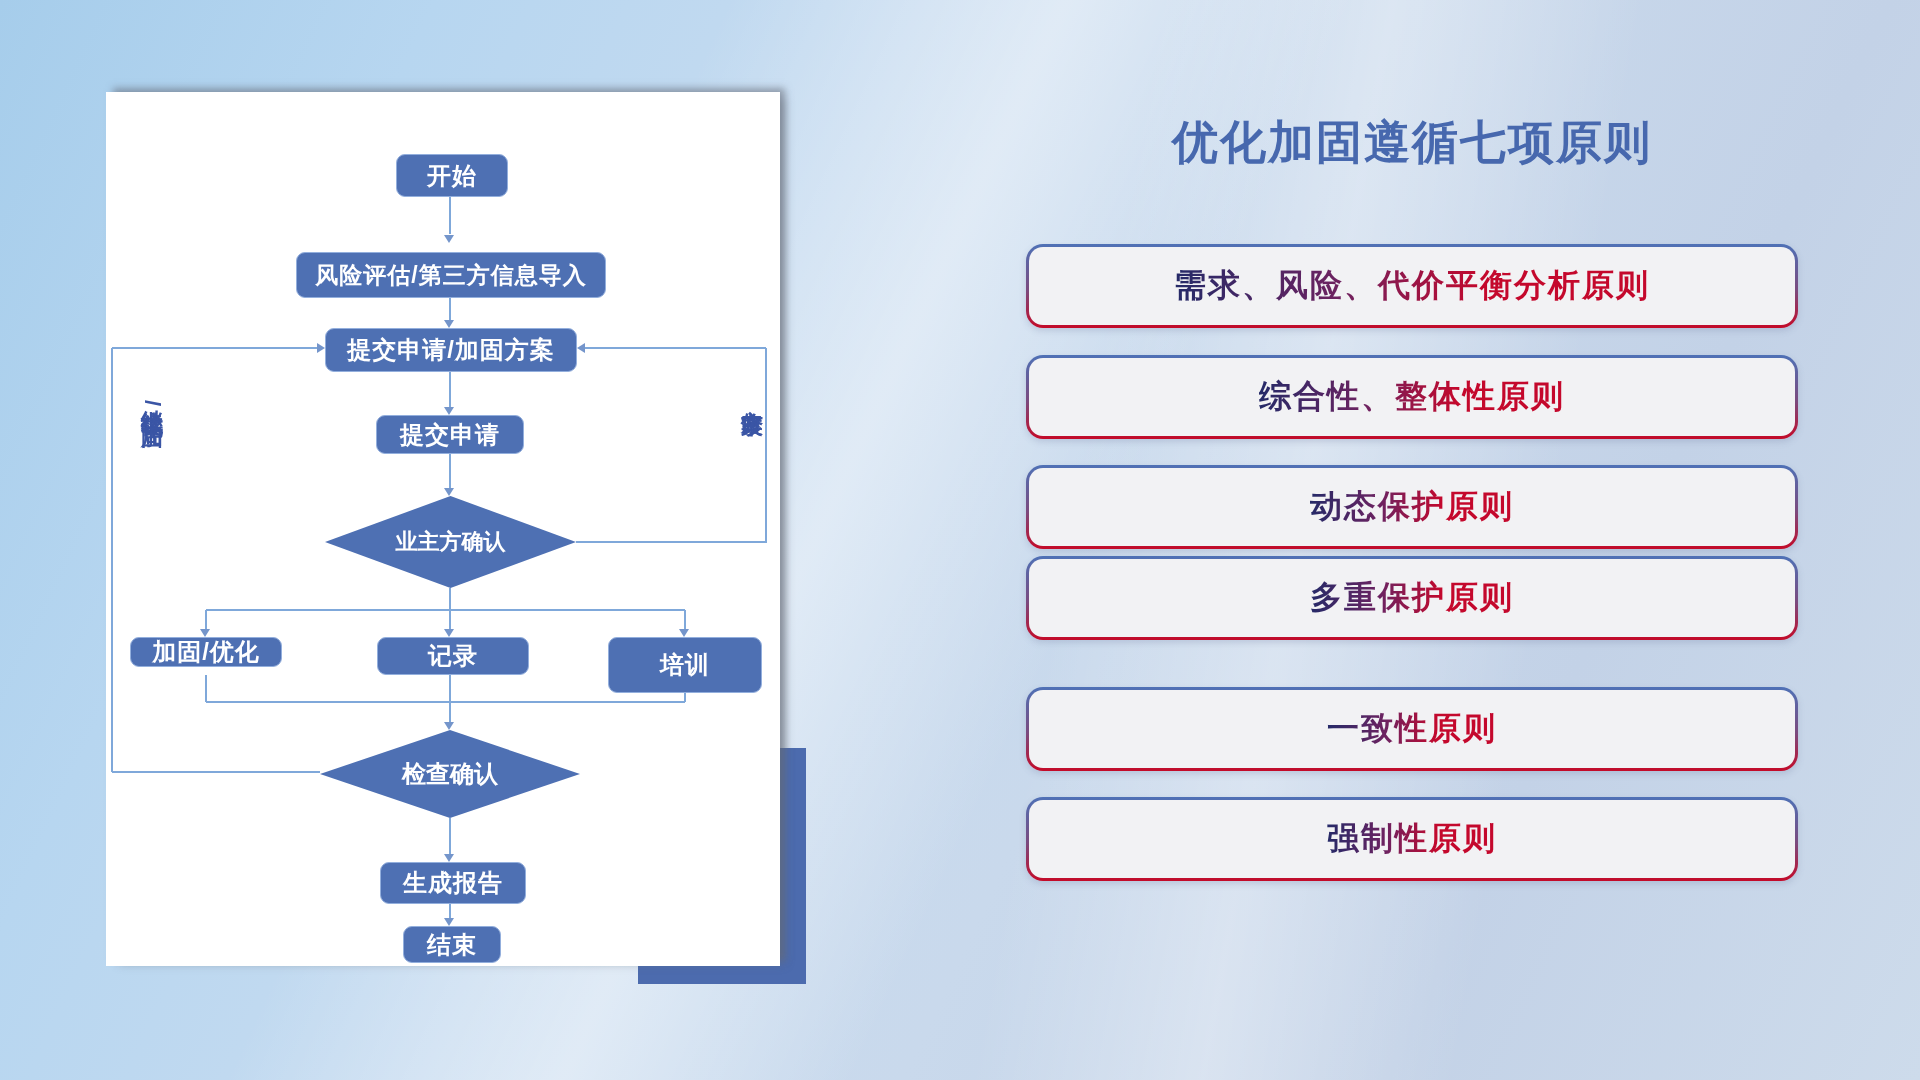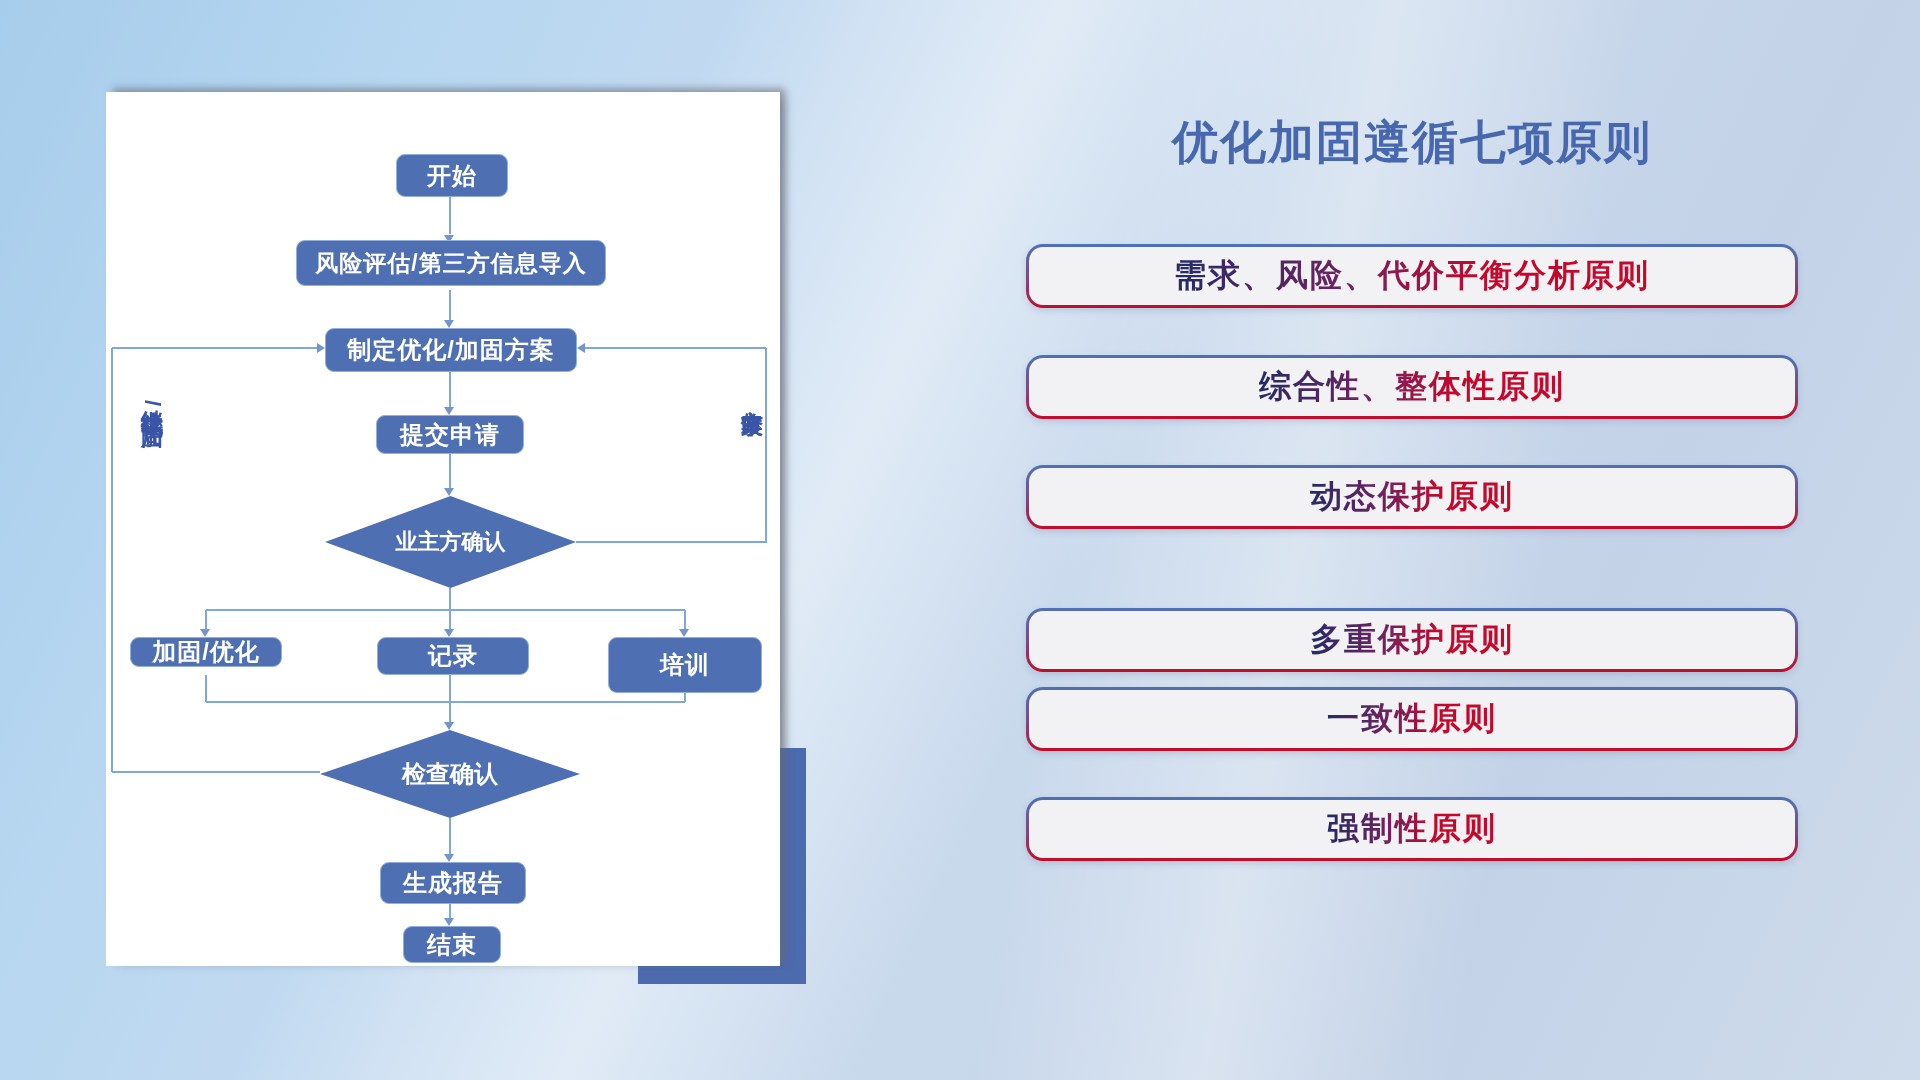--- a/index.html
+++ b/index.html
@@ -24,21 +24,21 @@
   .hline{position:absolute;height:2px;background:#7fa8da;}
   .arrD{position:absolute;width:0;height:0;border-left:5px solid transparent;border-right:5px solid transparent;border-top:8px solid #7495cb;}
   .arrR{position:absolute;width:0;height:0;border-top:5px solid transparent;border-bottom:5px solid transparent;border-left:8px solid #7495cb;}
   .arrL{position:absolute;width:0;height:0;border-top:5px solid transparent;border-bottom:5px solid transparent;border-right:8px solid #7495cb;}
   .vlabel{position:absolute;writing-mode:vertical-rl;color:#3a55a5;font-weight:700;font-size:22px;
           letter-spacing:2px;line-height:30px;}
   
   .panel{position:absolute;left:1026px;top:0;width:772px;height:1080px;}
   .ptitle{position:absolute;left:0;top:112px;width:100%;text-align:center;
           color:#4768ae;font-size:46px;font-weight:700;letter-spacing:2px;}
-  .pbox{position:absolute;left:0;width:772px;height:64px;box-sizing:border-box;padding:3px;
+  .pbox{position:absolute;left:0;width:772px;height:84px;box-sizing:border-box;padding:3px;
         border-radius:17px;background:linear-gradient(to bottom,#4f71b6 0%,#7b4a7e 55%,#c40a28 100%);
         box-shadow:0 3px 6px rgba(110,125,160,0.25);}
   .pbox-inner{width:100%;height:100%;border-radius:14px;background:#f2f2f4;
         display:flex;align-items:center;justify-content:center;}
   .ptext{font-size:32px;font-weight:700;letter-spacing:2px;color:#c4082c;}
   @supports (-webkit-background-clip:text){
     .ptext{background:linear-gradient(90deg,#252a68 0%,#6e2260 35%,#c4082c 65%,#c4082c 100%);
            -webkit-background-clip:text;background-clip:text;color:transparent;}
   }
 </style>
@@ -87,22 +87,22 @@
     <div class="arrR" style="left:211px;top:251px;"></div>
     <div class="vlabel" style="left:31px;top:300px;height:170px;">继续优化/加固</div>
 
     <div class="hline" style="left:470px;top:449px;width:191px;"></div>
     <div class="vline" style="left:659px;top:256px;height:194px;"></div>
     <div class="hline" style="left:479px;top:255px;width:181px;"></div>
     <div class="arrL" style="left:471px;top:251px;"></div>
     <div class="vlabel" style="left:631px;top:300px;height:130px;">方案修改</div>
 
     <div class="fnode" style="left:290px;top:62px;width:112px;height:43px;">开始</div>
-    <div class="fnode" style="left:190px;top:148px;width:310px;height:46px;font-size:23px;">风险评估/第三方信息导入</div>
-    <div class="fnode" style="left:219px;top:236px;width:252px;height:44px;">制定优化/加固方案</div>
+    <div class="fnode" style="left:190px;top:160px;width:310px;height:46px;font-size:23px;">风险评估/第三方信息导入</div>
+    <div class="fnode" style="left:219px;top:236px;width:252px;height:44px;">提交申请/加固方案</div>
     <div class="fnode" style="left:270px;top:323px;width:148px;height:39px;">提交申请</div>
     <div class="fdiamond" style="left:219px;top:404px;width:251px;height:92px;">业主方确认</div>
     <div class="fnode" style="left:24px;top:545px;width:152px;height:30px;">加固/优化</div>
     <div class="fnode" style="left:271px;top:545px;width:152px;height:38px;">记录</div>
     <div class="fnode" style="left:502px;top:545px;width:154px;height:56px;">培训</div>
     <div class="fdiamond" style="left:214px;top:638px;width:260px;height:88px;font-size:24px;">检查确认</div>
     <div class="fnode" style="left:274px;top:770px;width:146px;height:42px;">生成报告</div>
     <div class="fnode" style="left:297px;top:834px;width:98px;height:37px;">结束</div>
   </div>
 
@@ -117,21 +117,21 @@
     <div class="pbox" style="top:355px;">
       <div class="pbox-inner">
         <span class="ptext">综合性、整体性原则</span>
       </div>
     </div>
     <div class="pbox" style="top:465px;">
       <div class="pbox-inner">
         <span class="ptext">动态保护原则</span>
       </div>
     </div>
-    <div class="pbox" style="top:608px;text-align:right;">
+    <div class="pbox" style="top:556px;text-align:right;">
       <div class="pbox-inner">
         <span class="ptext">多重保护原则</span>
       </div>
     </div>
     <div class="pbox" style="top:687px;">
       <div class="pbox-inner">
         <span class="ptext">一致性原则</span>
       </div>
     </div>
     <div class="pbox" style="top:797px;">

